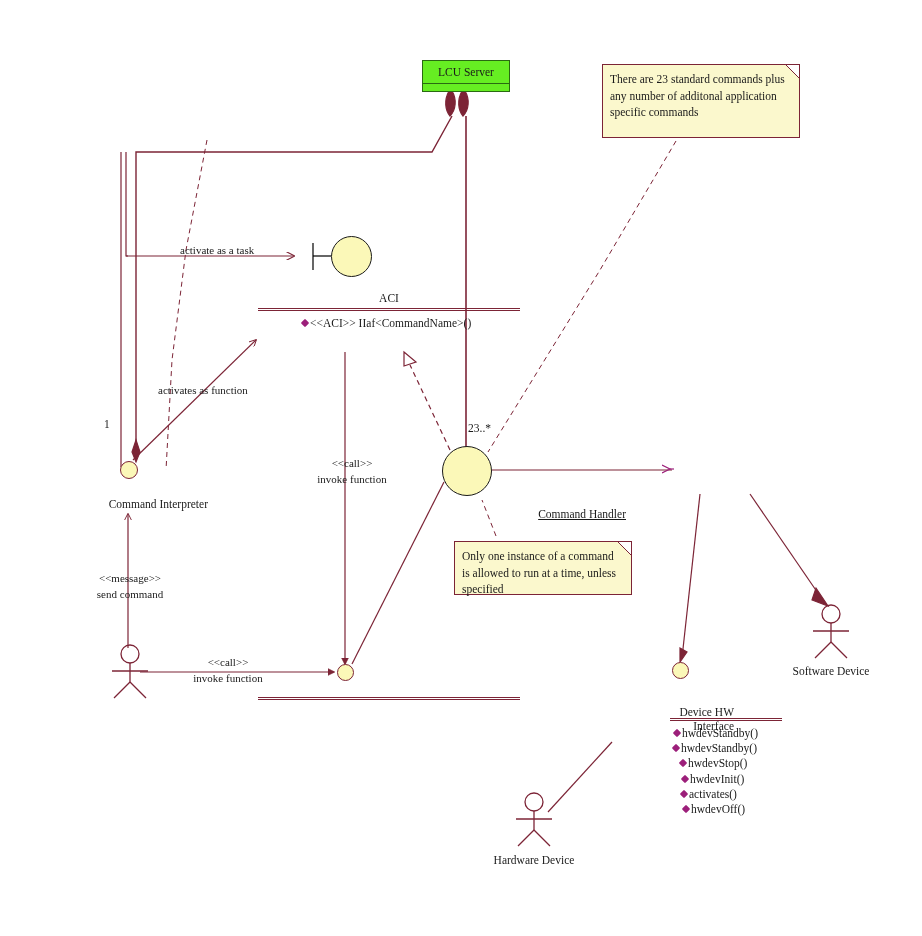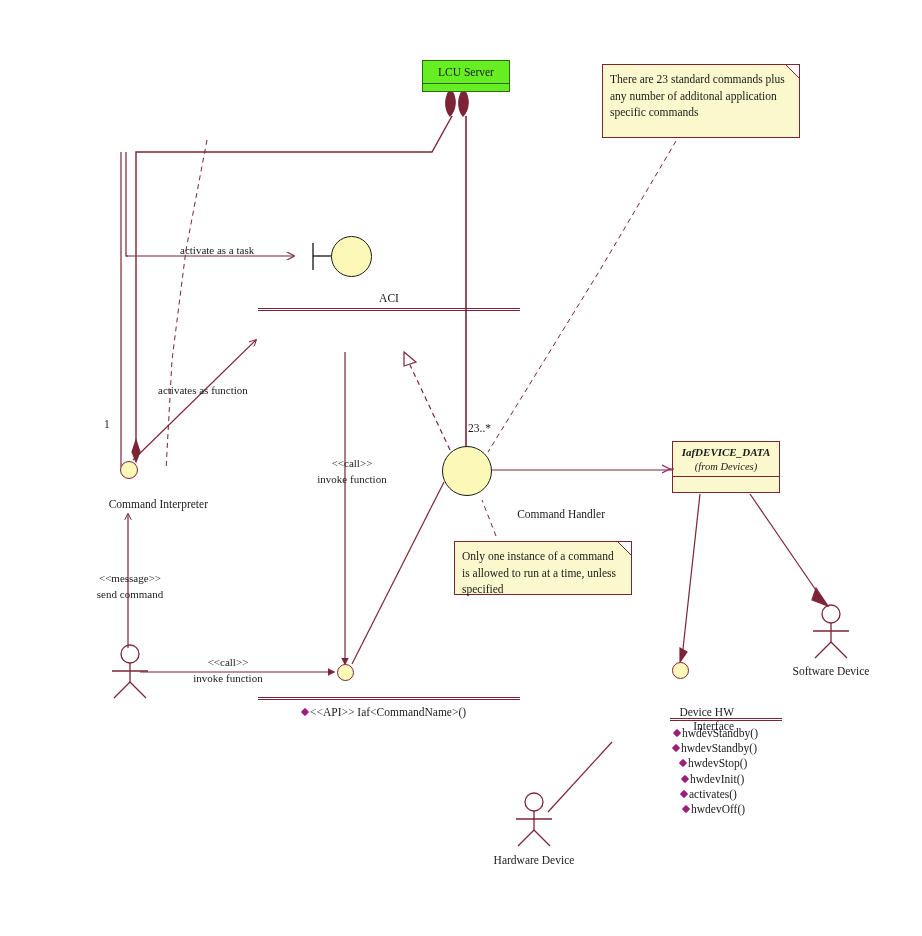--- a/index.html
+++ b/index.html
@@ -280,45 +280,40 @@
     <div class="component" style="left:422px; top:60px; width:88px; height:32px;">
       <div class="comp-title">LCU Server</div>
       <div class="comp-bar"></div>
     </div>
 
     <div class="obj-circle big" style="left:331px; top:236px; width:41px; height:41px;"></div>
 
     <div class="iface" style="left:258px; top:292px; width:262px;">
       <div class="iface-title" style="position:static; padding-bottom:4px;">ACI</div>
       <div class="rule"></div>
-    </div>
-
-    <div class="obj-circle small" style="left:120px; top:461px; width:18px; height:18px;"></div>
-    <div class="obj-label" style="left:52px; top:497px; width:156px;">Command Interpreter</div>
-
-    <div class="obj-circle big" style="left:442px; top:446px; width:50px; height:50px;"></div>
-    <div class="obj-label" style="left:465px; top:507px; width:140px;">Command Handler</div>
-
-    <div class="obj-circle small" style="left:337px; top:664px; width:17px; height:17px;"></div>
-
-    <div class="iface" style="left:258px; top:697px; width:262px;">
-      <div class="rule"></div>
       <div class="ops">
         <div class="op-row" style="padding-left:52px;">
           <span class="bullet" style="left:44px;"></span>
-          <span>&lt;&lt;API&gt;&gt; Iaf&lt;CommandName&gt;()</span>
+          <span>&lt;&lt;ACI&gt;&gt; IIaf&lt;CommandName&gt;()</span>
         </div>
       </div>
     </div>
 
-    <div class="classbox" style="left:672px; top:441px; width:108px; height:52px;">
-      <div class="cb-head">IafDEVICE_DATA</div>
-      <div class="cb-sub">(from Devices)</div>
-      <div class="cb-div"></div>
-    </div>
+    <div class="obj-circle small" style="left:120px; top:461px; width:18px; height:18px;"></div>
+    <div class="obj-label" style="left:52px; top:497px; width:156px;">Command Interpreter</div>
+
+    <div class="obj-circle big" style="left:442px; top:446px; width:50px; height:50px;"></div>
+    <div class="obj-label" style="left:486px; top:507px; width:140px;text-decoration:underline;">Command Handler</div>
+
+    <div class="obj-circle small" style="left:337px; top:664px; width:17px; height:17px;"></div>
+
+    <div class="iface" style="left:258px; top:697px; width:262px;">
+      <div class="rule"></div>
+    </div>
+
 
     <svg style="position:absolute; left:662px; top:462px;" width="14" height="14">
       <path d="M 0 3 L 8 7 L 0 11" fill="none" stroke="#9c1f7a" stroke-width="1.2"></path>
       <line x1="8" y1="7" x2="12" y2="7" stroke="#9c1f7a" stroke-width="1.2"></line>
     </svg>
 
     <div class="obj-circle small" style="left:672px; top:662px; width:17px; height:17px;"></div>
     <div class="obj-label" style="left:628px; top:690px; width:106px;margin-top:15px;">Device HW
 Interface</div>
 

